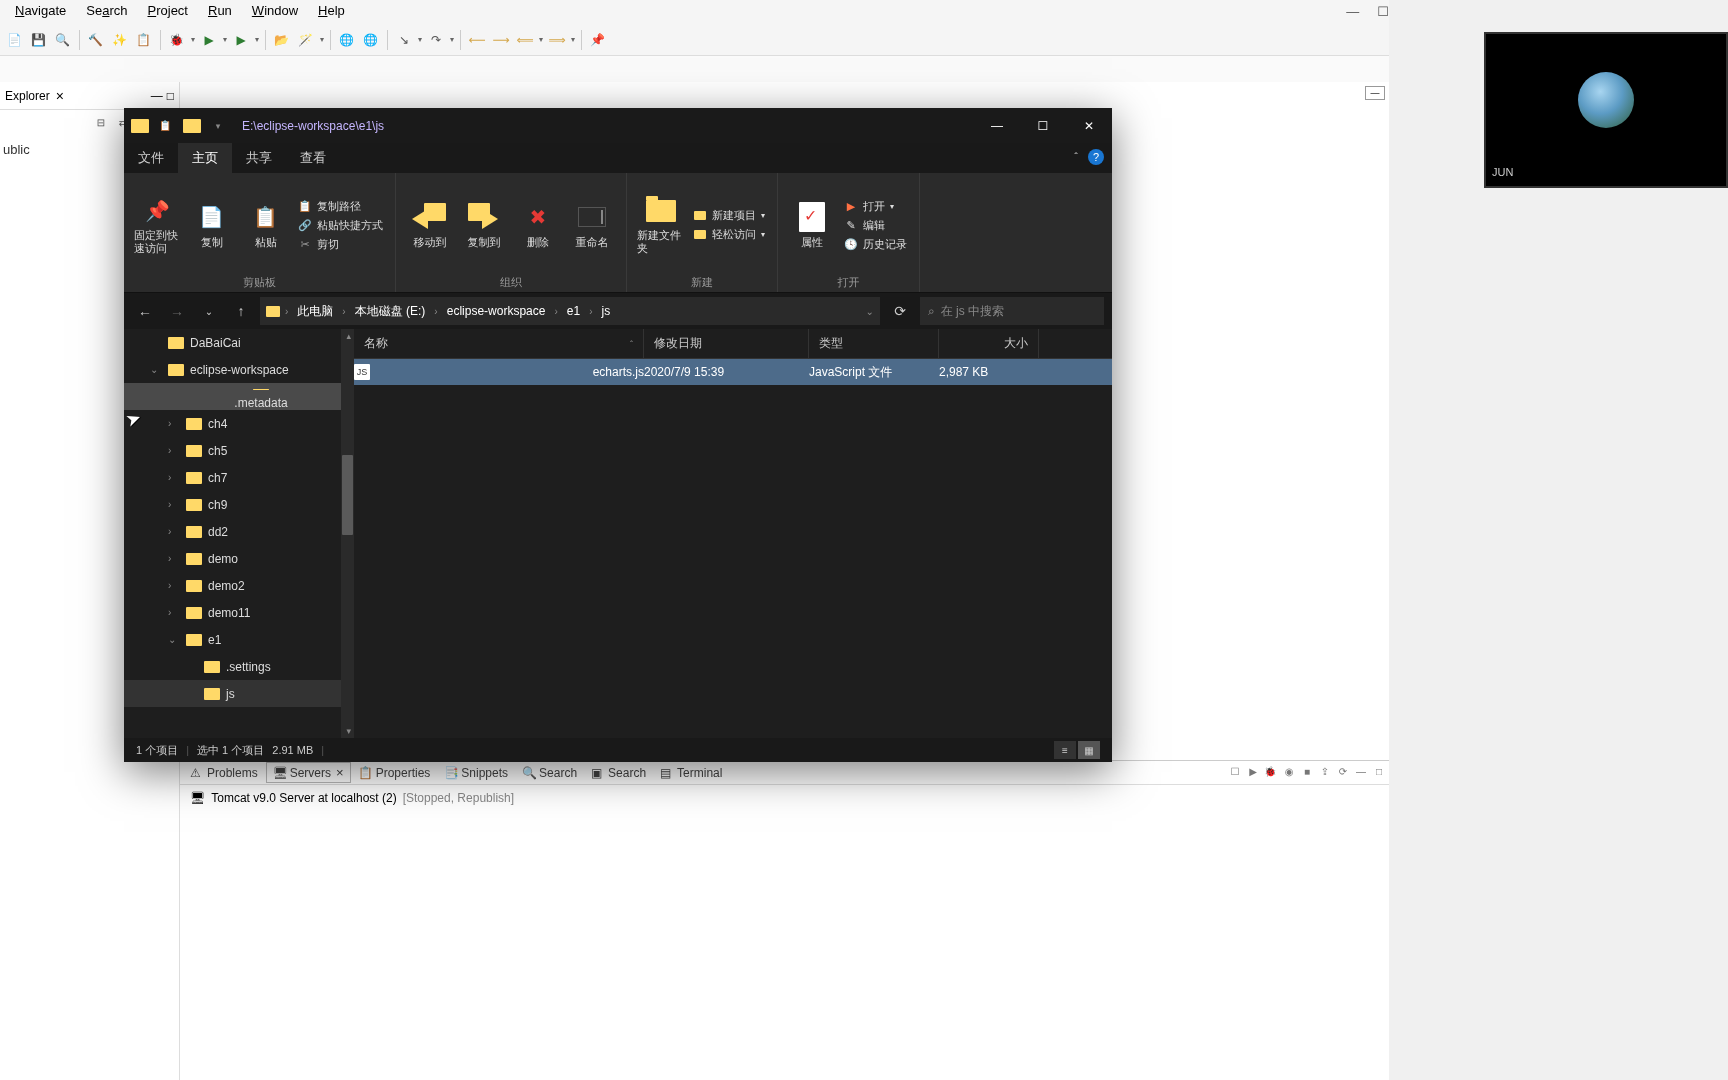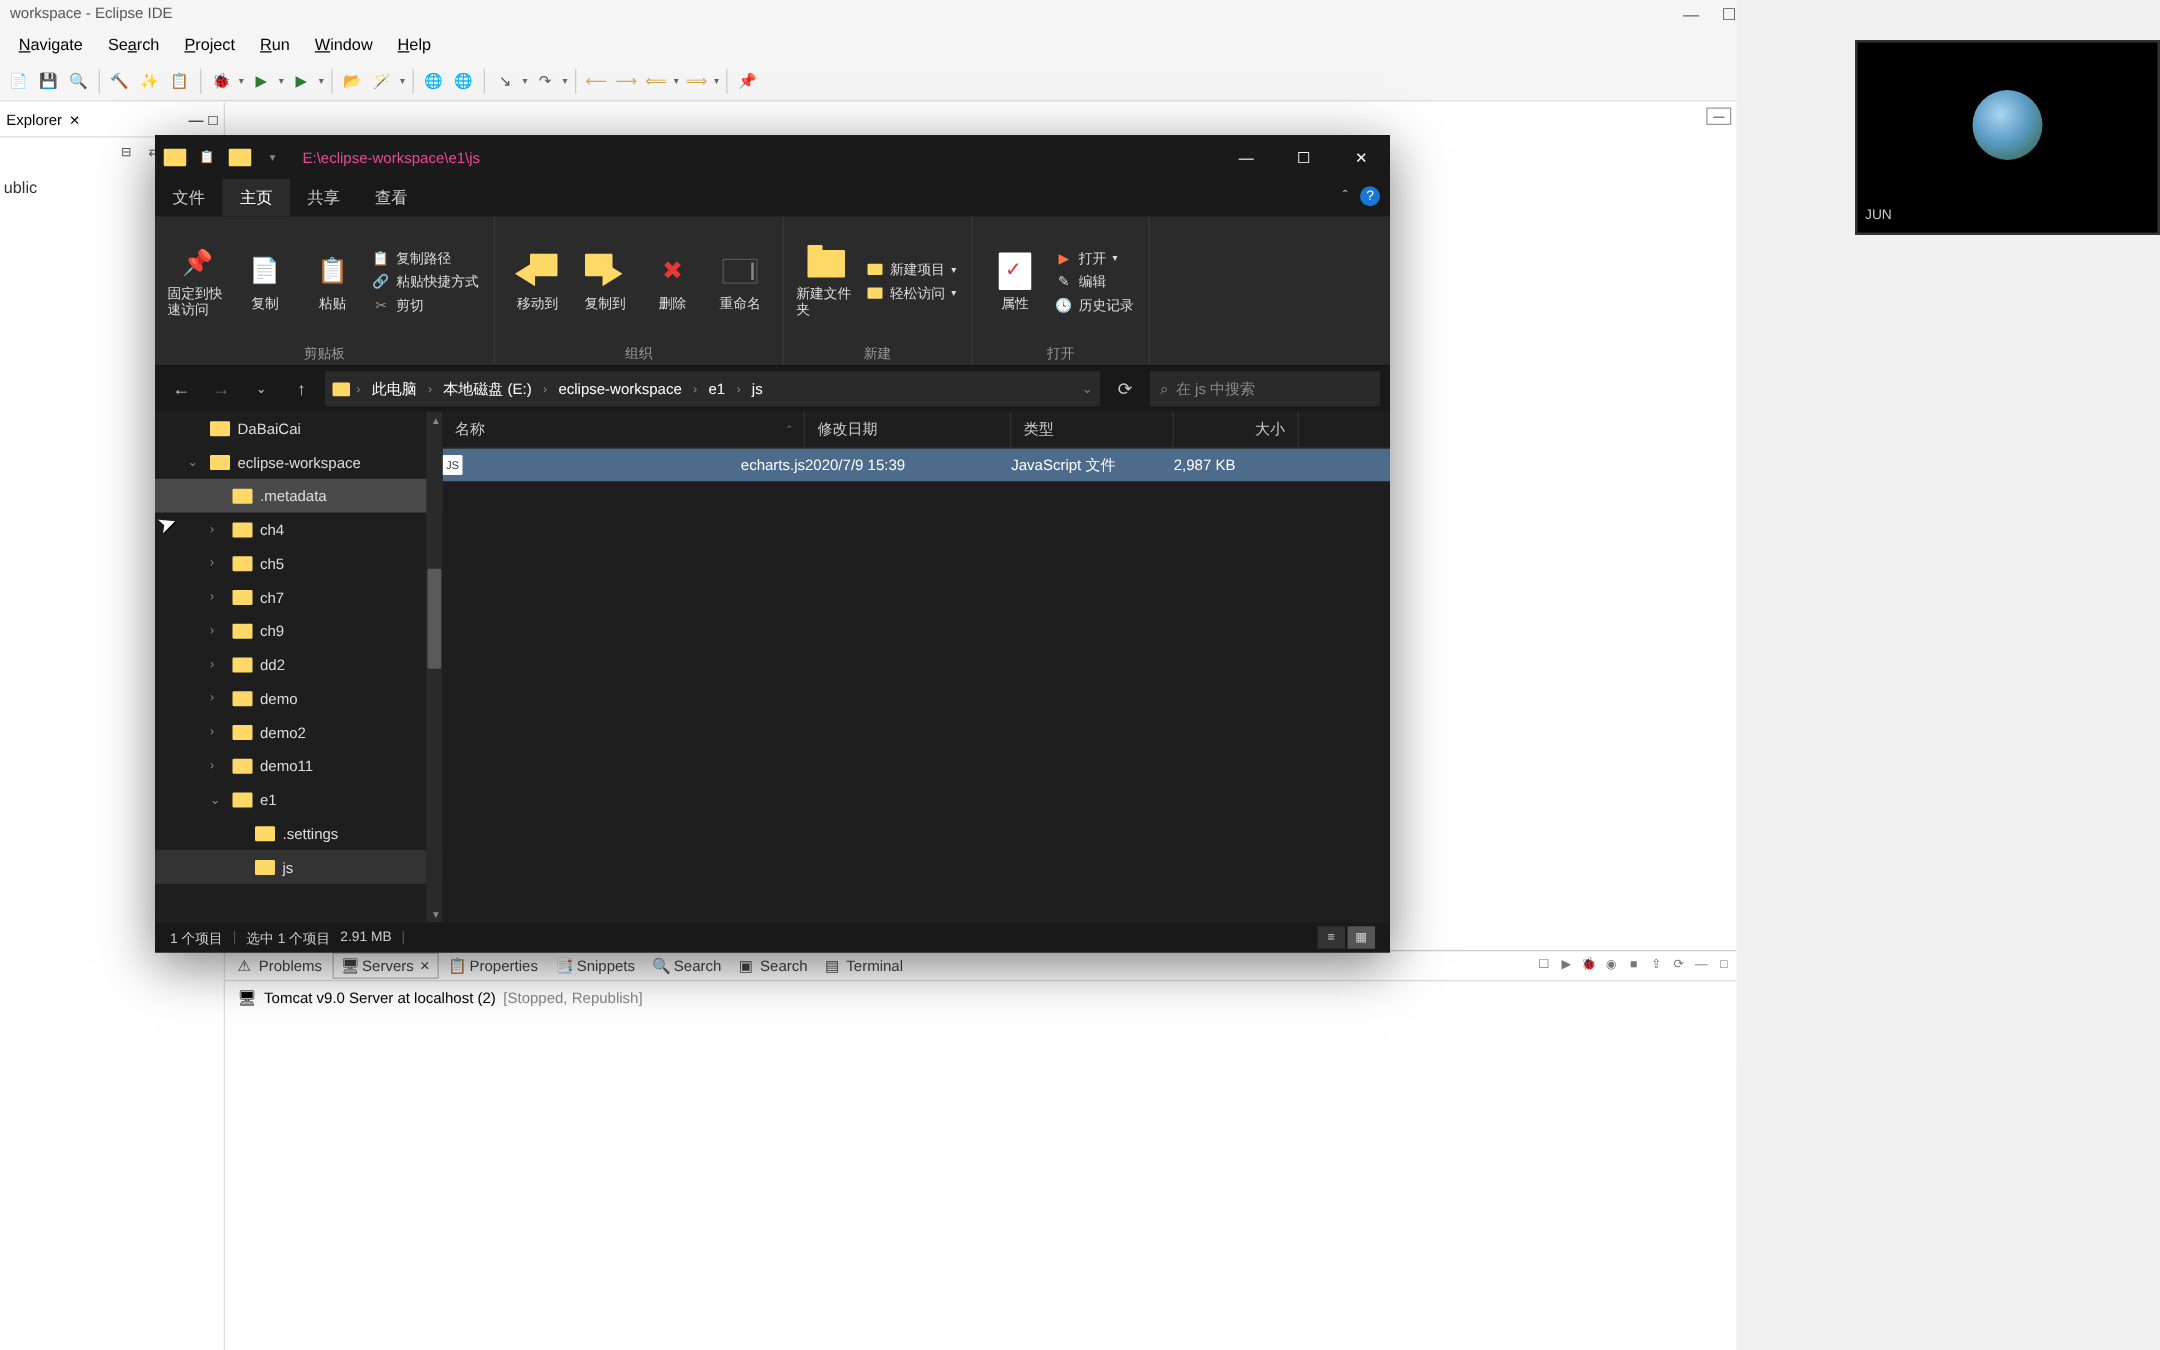--- a/index.html
+++ b/index.html
@@ -37,21 +37,21 @@
 .bottom-toolbar div { width: 16px; height: 16px; font-size: 10px; color: #777; display:flex;align-items:center;justify-content:center;}
 .tomcat-line { padding: 6px 10px; font-size: 12px; display:flex; align-items:center; gap:6px;}
 .tomcat-status { color: #888; }
 
 
 .file-explorer { position: absolute; top: 108px; left: 124px; width: 988px; height: 654px; background: #202020; box-shadow: 0 10px 40px rgba(0,0,0,0.5); display: flex; flex-direction: column; color: #fff; }
 .fe-titlebar { height: 35px; background: #1a1a1a; display: flex; align-items: center; }
 .fe-qat { display: flex; gap: 2px; padding: 0 4px; align-items: center; }
 .fe-qat div { width: 24px; height: 24px; display: flex; align-items: center; justify-content: center; font-size: 12px; }
 .fe-folder-icon { background: #ffd968; width: 18px; height: 14px; border-radius: 1px; display: inline-block;}
-.fe-title-text { font-size: 12px; margin-left: 8px; color: #ec4899; }
+.fe-title-text { font-size: 12px; margin-left: 8px; color: #c4b5fd; }
 .fe-window-btns { margin-left: auto; display: flex; }
 .fe-window-btns div { width: 46px; height: 35px; display: flex; align-items: center; justify-content: center; font-size: 12px; color: #fff; }
 
 .fe-tabs { height: 30px; background: #191919; display: flex; align-items: flex-end; position: relative;}
 .fe-tabs .tab { padding: 6px 14px; font-size: 13px; color: #ccc; cursor: default; }
 .fe-tabs .tab.active { background: #2b2b2b; color: #fff; }
 .fe-tabs .collapse { position: absolute; right: 34px; top: 8px; font-size: 11px; color: #ccc;}
 .fe-tabs .help { position: absolute; right: 8px; top: 6px; width: 16px; height: 16px; border-radius: 50%; background: #1976d2; display:flex;align-items:center;justify-content:center;font-size:11px;}
 
 .fe-ribbon { height: 120px; background: #2b2b2b; display: flex; border-bottom: 1px solid #111; }
@@ -81,21 +81,21 @@
 .breadcrumb { flex: 1; height: 28px; background: #2a2a2a; display: flex; align-items: center; padding: 0 6px; font-size: 12px; color: #fff; gap: 2px;}
 .breadcrumb .crumb { padding: 0 4px; }
 .breadcrumb .chev { color: #888; font-size: 10px; padding: 0 3px;}
 .refresh-btn { width: 28px; height: 28px; display: flex; align-items: center; justify-content: center; color: #ccc; font-size: 14px;}
 .search-box { width: 184px; height: 28px; background: #2a2a2a; display: flex; align-items: center; padding: 0 8px; font-size: 12px; color: #888; gap:6px;}
 
 .fe-body { flex: 1; display: flex; overflow: hidden; }
 .fe-tree { width: 230px; background: #1e1e1e; overflow-y: auto; font-size: 12px; position: relative;}
 .tree-item { display: flex; align-items: center; height: 27px; padding-left: 10px; color: #ddd; gap: 6px;}
 .tree-item .arr { width: 12px; font-size: 10px; color: #888;}
-.tree-item.selected { background: #4a4a4a; }
+.tree-item.selected { background: #4a4a4a; flex-direction: column; }
 .tree-item .fi { width: 16px; height: 12px; background: #ffd968; border-radius: 1px; display: inline-block;}
 .tree-item.selected-sub { background: #333; }
 .tree-scroll-thumb { position:absolute; right:1px; top:120px; width:11px; height:90px; background:#555; border-radius:2px;}
 .tree-scroll-track { position:absolute; right:0; top:0; bottom:0; width:13px; background:#2a2a2a;}
 .tree-scroll-thumb { position:absolute; right:1px; top:126px; width:11px; height:80px; background:#5a5a5a; border-radius:1px;}
 .tree-arr-up{position:absolute;right:3px;top:2px;color:#888;font-size:9px;}
 .tree-arr-dn{position:absolute;right:3px;bottom:2px;color:#888;font-size:9px;}
 
 .fe-list { flex: 1; background: #1e1e1e; display: flex; flex-direction: column; }
 .list-header { height: 30px; display: flex; font-size: 12px; color: #ccc; border-bottom: 1px solid #333;}
@@ -122,21 +122,20 @@
 .camera-label { height: 20px; padding: 0 6px; font-size: 11px; color: #ccc; }
 
 
 .ecl-wc { position: absolute; top: 4px; right: 0; display: flex; gap: 18px; font-size: 13px; color: #555;}
 .cursor-arrow { position:absolute; top:408px; left:126px; font-size:18px; color:#fff; transform: rotate(-20deg); text-shadow: 1px 1px 0 #000;}
 </style>
 </head>
 <body>
 
 <div class="eclipse">
-  <div class="eclipse-title">workspace - Eclipse IDE</div>
   <div class="ecl-wc">
     <span>—</span>
     <span>☐</span>
   </div>
   <div class="eclipse-menu">
     <span><u>N</u>avigate</span>
     <span>Se<u>a</u>rch</span>
     <span><u>P</u>roject</span>
     <span><u>R</u>un</span>
     <span><u>W</u>indow</span>

